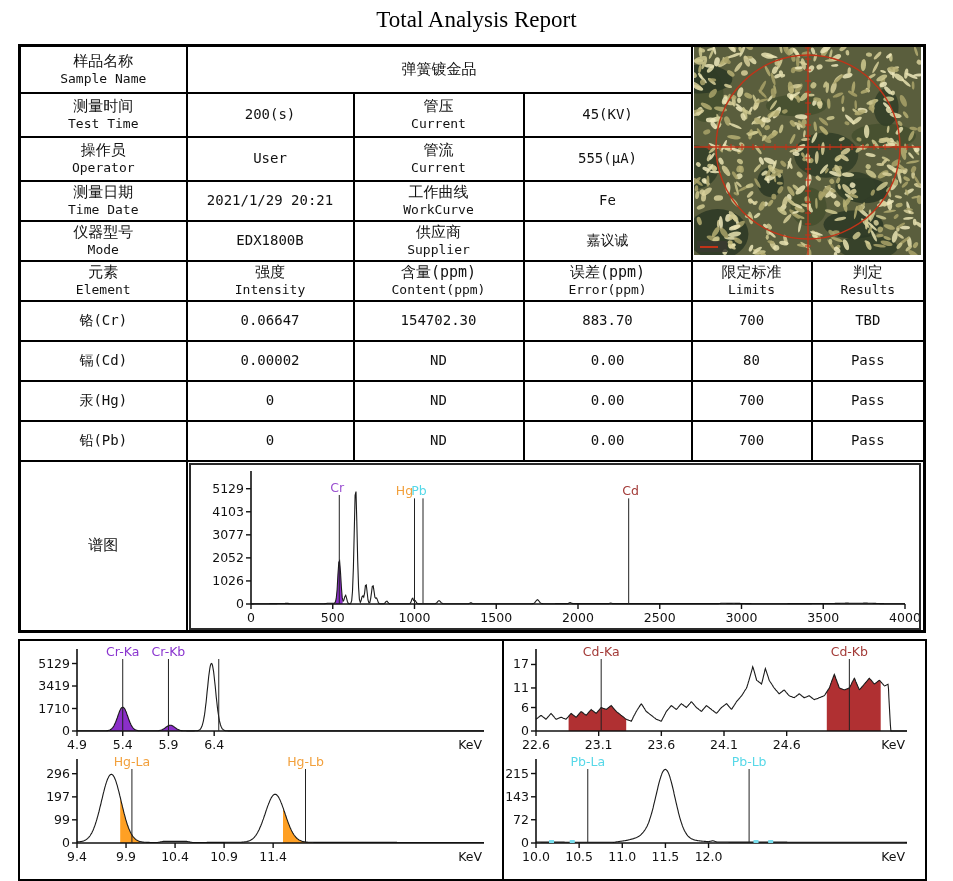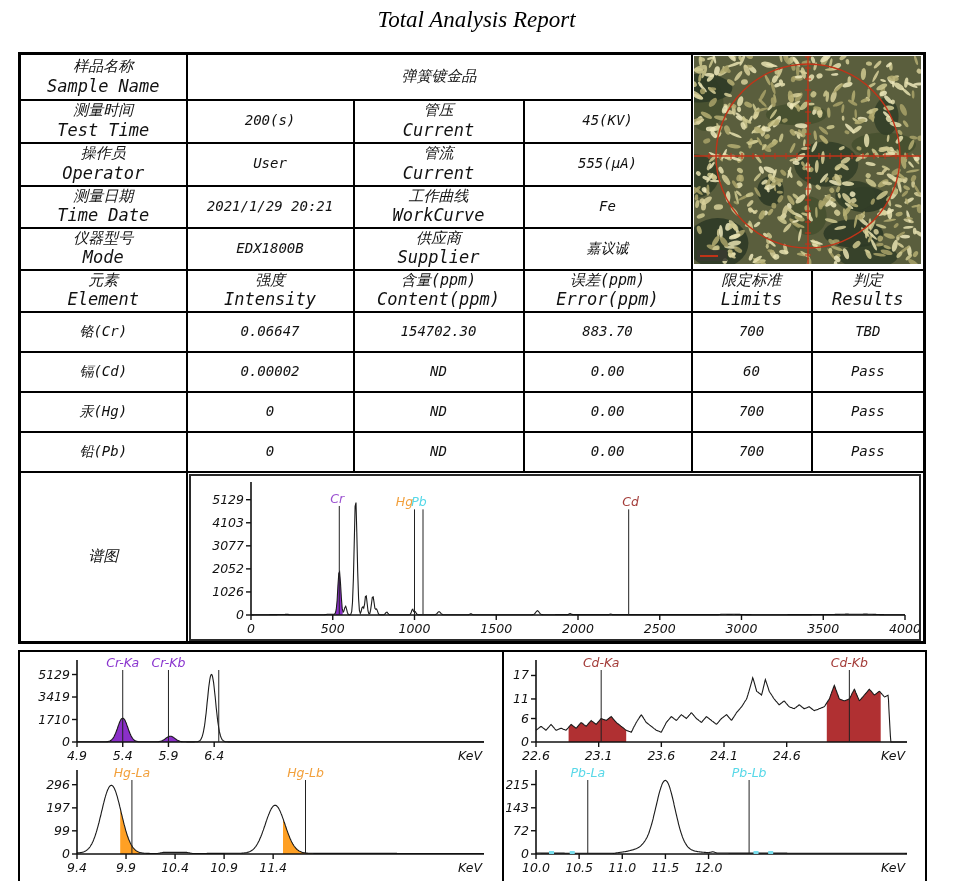--- a/index.html
+++ b/index.html
@@ -1,23 +1,23 @@
 <!DOCTYPE html>
 <html><head>
 <meta charset="utf-8">
 <style>
   html,body{margin:0;padding:0;background:#fff;width:953px;font-family:"DejaVu Sans",sans-serif;}
-  .page{position:relative;width:953px;height:881px;background:#fff;overflow:hidden;font-style:italic;}
+  .page{position:relative;width:953px;height:881px;background:#fff;overflow:hidden;}
   .title{width:100%;text-align:center;padding-top:7px;font-family:"Liberation Serif","DejaVu Serif",serif;
          font-size:23px;color:#000;}
-  table.report{border-collapse:collapse;table-layout:fixed;margin:19px 0 0 18px;width:905px;border:3px solid #000;}
+  table.report{border-collapse:collapse;table-layout:fixed;margin:11px 0 0 18px;width:905px;border:3px solid #000;}
   table.report td{border:2px solid #000;text-align:center;vertical-align:middle;padding:0;
          font-family:"DejaVu Sans Mono","DejaVu Sans",monospace;font-size:14px;color:#111;line-height:1.25;}
   .cn{font-size:15px;}
-  .en{font-size:17px;}
+  .en{font-size:13px;}
   td.photo-cell{padding:0;position:relative;overflow:hidden;}
   .chart-box{border:2px solid #2a2a2a;width:728px;height:163px;margin:1px 0 0 1px;background:#fff;}
   .bottom-box{position:relative;margin:6px 0 0 18px;width:905px;height:238px;border:2px solid #000;
          border-bottom:6px solid #000;background:#fff;}
   .vdivider{position:absolute;left:482px;top:0;width:2px;height:100%;background:#000;}
   .bchart{position:absolute;}
   #chart-cr{left:2px;top:2px;}
   #chart-cd{left:486px;top:2px;}
   #chart-hg{left:2px;top:116px;}
   #chart-pb{left:486px;top:116px;}
@@ -712,21 +712,21 @@
       <td>154702.30</td>
       <td>883.70</td>
       <td>700</td>
       <td>TBD</td>
     </tr>
     <tr style="height:40px">
       <td>镉(Cd)</td>
       <td>0.00002</td>
       <td>ND</td>
       <td>0.00</td>
-      <td>60</td>
+      <td>80</td>
       <td>Pass</td>
     </tr>
     <tr style="height:40px">
       <td>汞(Hg)</td>
       <td>0</td>
       <td>ND</td>
       <td>0.00</td>
       <td>700</td>
       <td>Pass</td>
     </tr>

